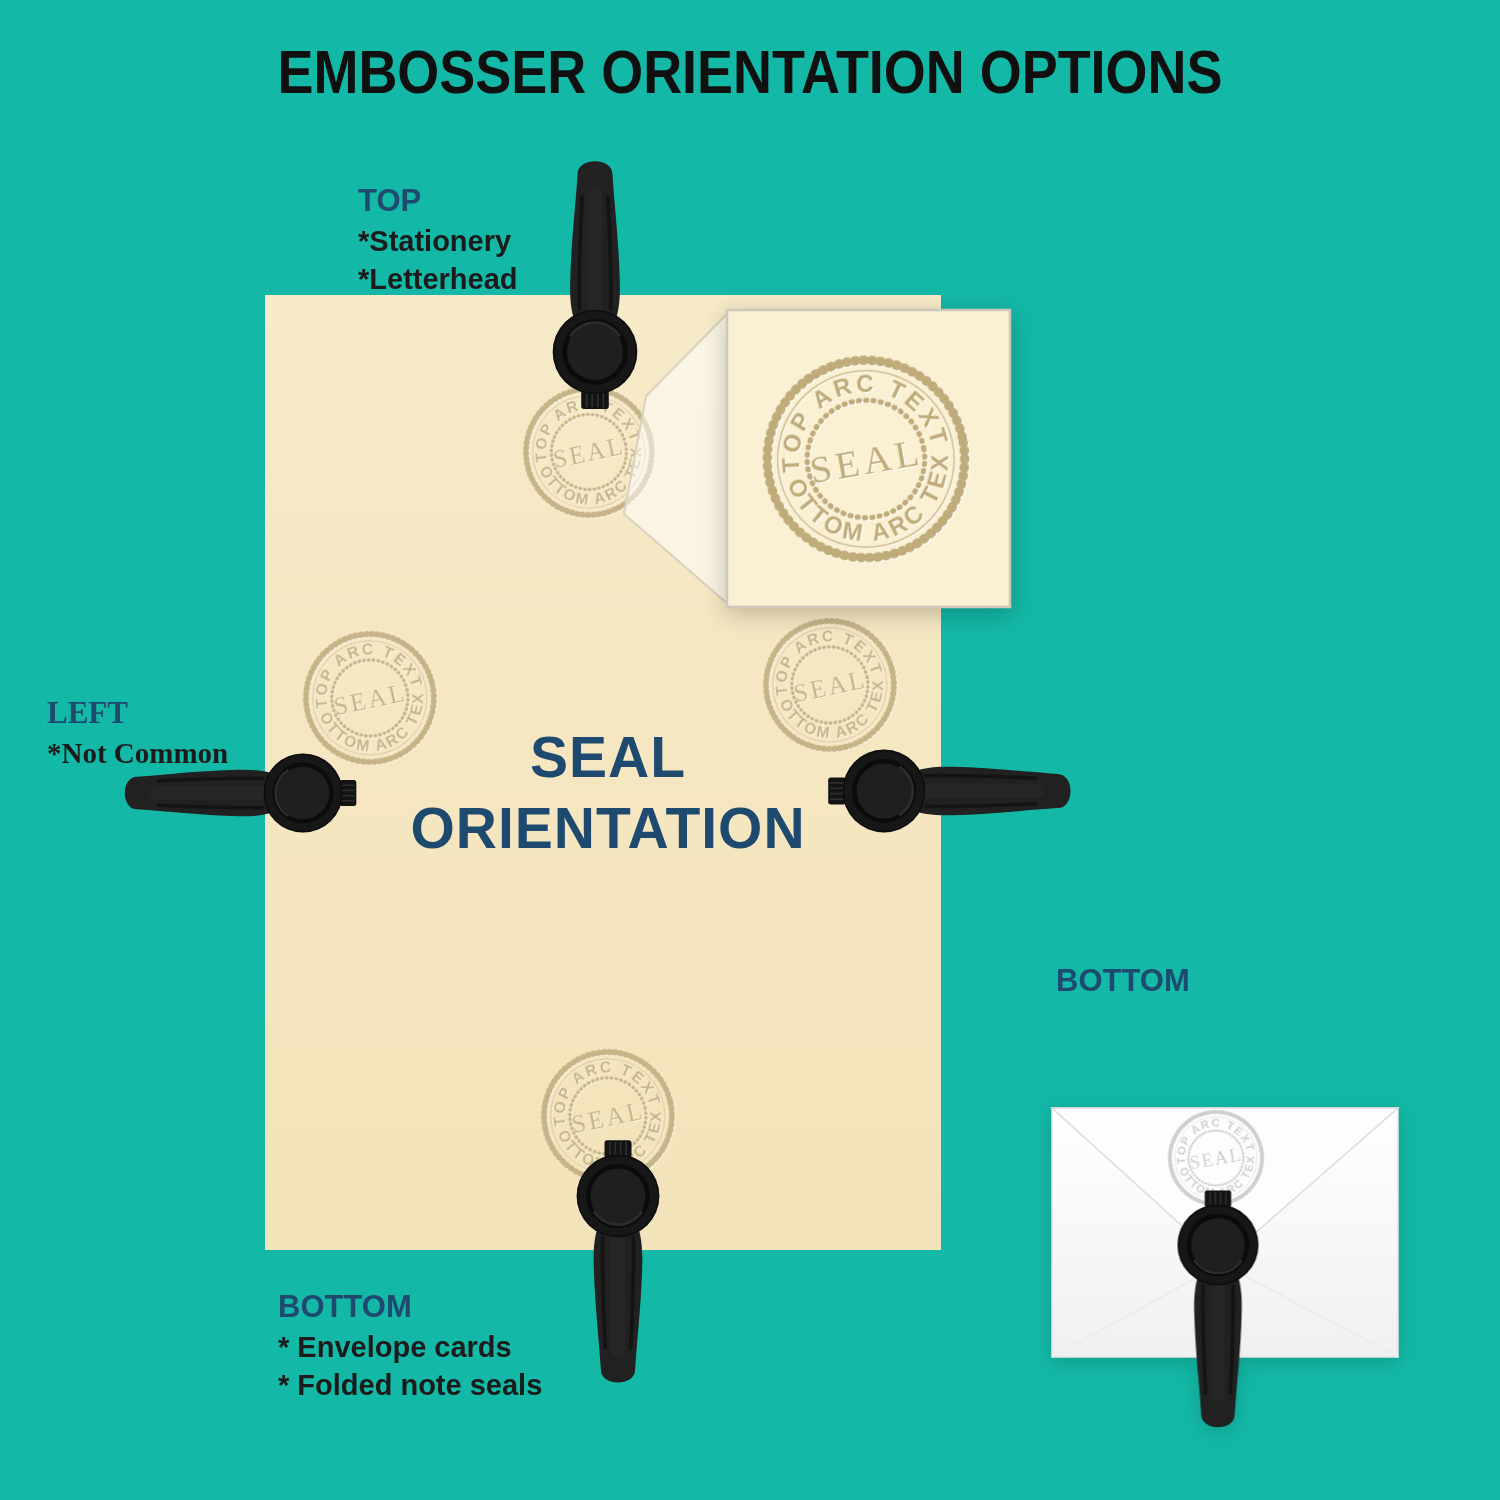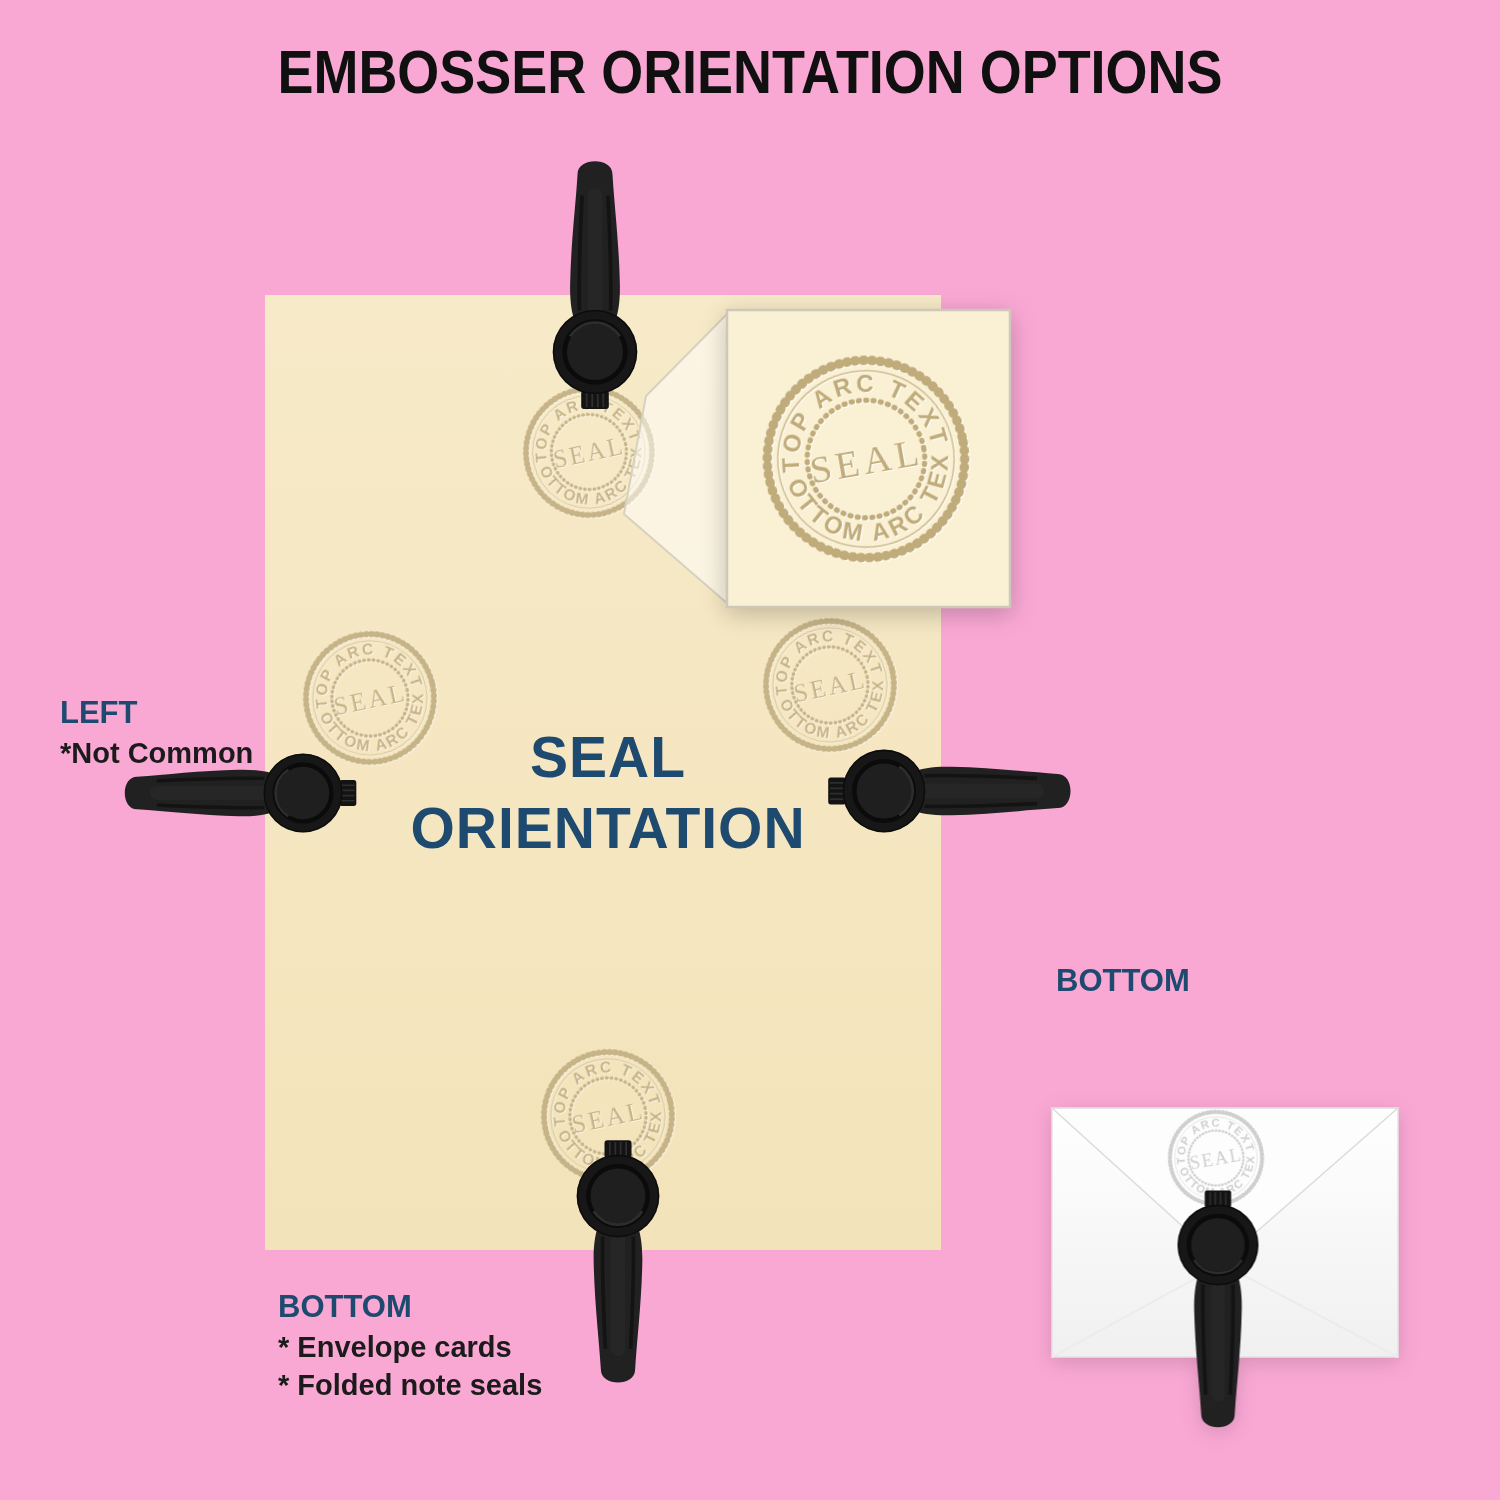--- a/index.html
+++ b/index.html
@@ -1,16 +1,16 @@
 <!DOCTYPE html>
 <html><head>
 <meta charset="utf-8">
 <style>
   html,body{margin:0;padding:0;background:#ffffff;}
-  .stage{position:relative;width:1500px;height:1500px;background:#f9a8d4;overflow:hidden;
+  .stage{position:relative;width:1500px;height:1500px;background:#14b8a6;overflow:hidden;
          font-family:"Liberation Sans",sans-serif;}
   .title{position:absolute;left:0;top:36px;width:100%;text-align:center;
          font-size:62px;font-weight:800;color:#101010;letter-spacing:0px;
          transform:scaleX(.87);transform-origin:center;white-space:nowrap;}
   .diagram-svg{position:absolute;left:0;top:0;}
   .seal-tan{color:#c3b083;filter:drop-shadow(1px 1px 0 rgba(255,255,255,.9));opacity:.92;}
   .seal-tan-strong{color:#c0ab7a;filter:drop-shadow(1px 1px 0 rgba(255,255,255,.95));}
   .seal-gray{color:#cfcfcf;filter:drop-shadow(1px 1px 0 rgba(255,255,255,1));}
   .seal-txt{font-family:"Liberation Sans",sans-serif;font-weight:700;fill:currentColor;}
   .seal-center-txt{font-family:"Liberation Serif",serif;font-weight:400;fill:currentColor;}
@@ -95,22 +95,27 @@
 
     <g class="env">
       <rect x="1052" y="1108" width="346" height="249" fill="url(#envGrad)" stroke="#e3e3e3" stroke-width="1.5"></rect>
       <path d="M1052 1357 L1222 1264 L1398 1357" fill="none" stroke="#ececec" stroke-width="2"></path>
       <polygon points="1052,1108 1398,1108 1222,1262" fill="#FDFDFD" stroke="#dcdcdc" stroke-width="1.5"></polygon>
       <use href="#sealStampG" class="seal-gray" transform="translate(1216,1158) rotate(-10) scale(0.49)"></use>
       <use href="#embosserG" transform="translate(1218,1245) rotate(180) scale(0.88)"></use>
     </g>
   </svg>
 
+  <div class="lbl" style="left:358px;top:180px;">
+    <div class="h">TOP</div>
+    <div class="i">*Stationery</div>
+    <div class="i">*Letterhead</div>
+  </div>
 
-  <div class="lbl" style="left:60px;top:692px;">
+  <div class="lbl" style="left:47px;top:692px;font-family:Liberation Serif, serif;">
     <div class="h">LEFT</div>
     <div class="i">*Not Common</div>
   </div>
 
 
   <div class="lbl" style="left:278px;top:1286px;">
     <div class="h">BOTTOM</div>
     <div class="i">* Envelope cards</div>
     <div class="i">* Folded note seals</div>
   </div>

